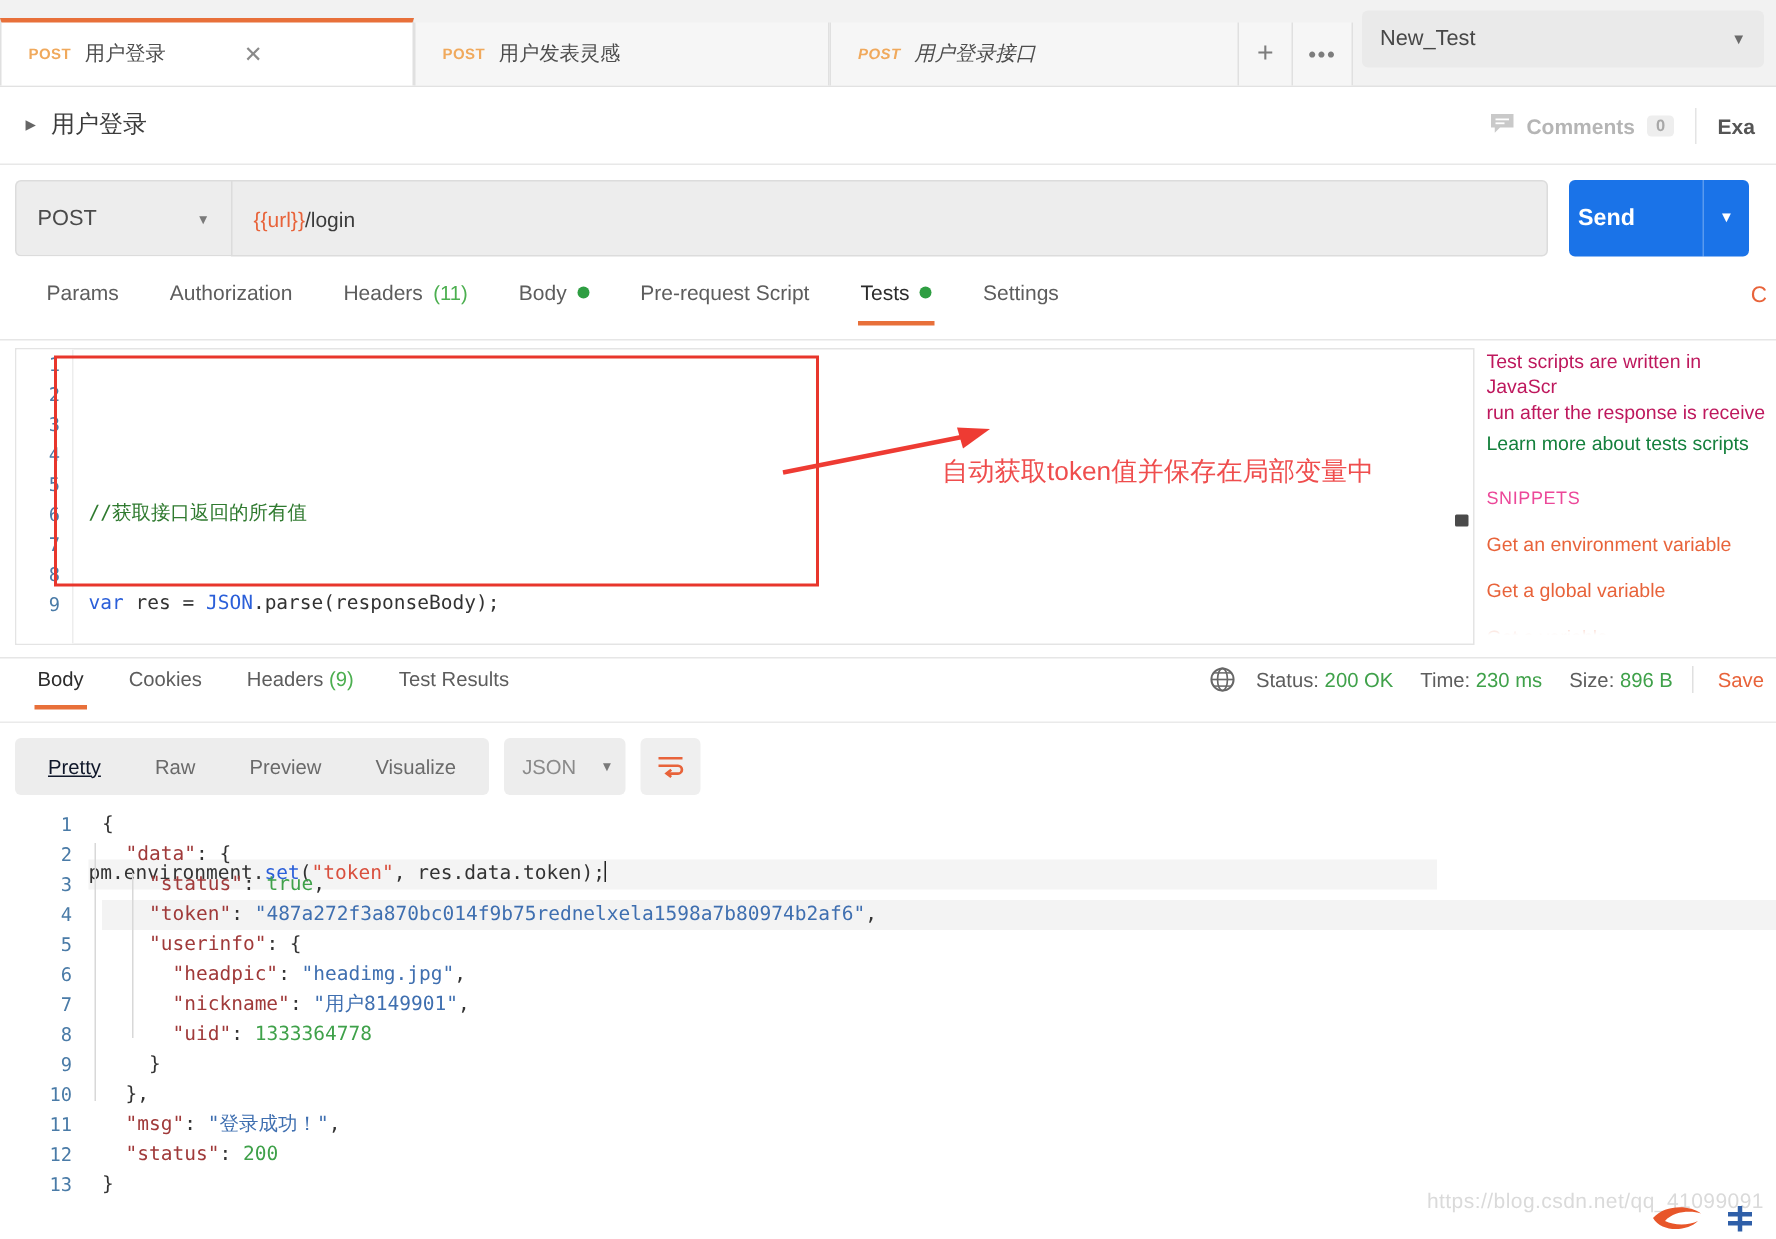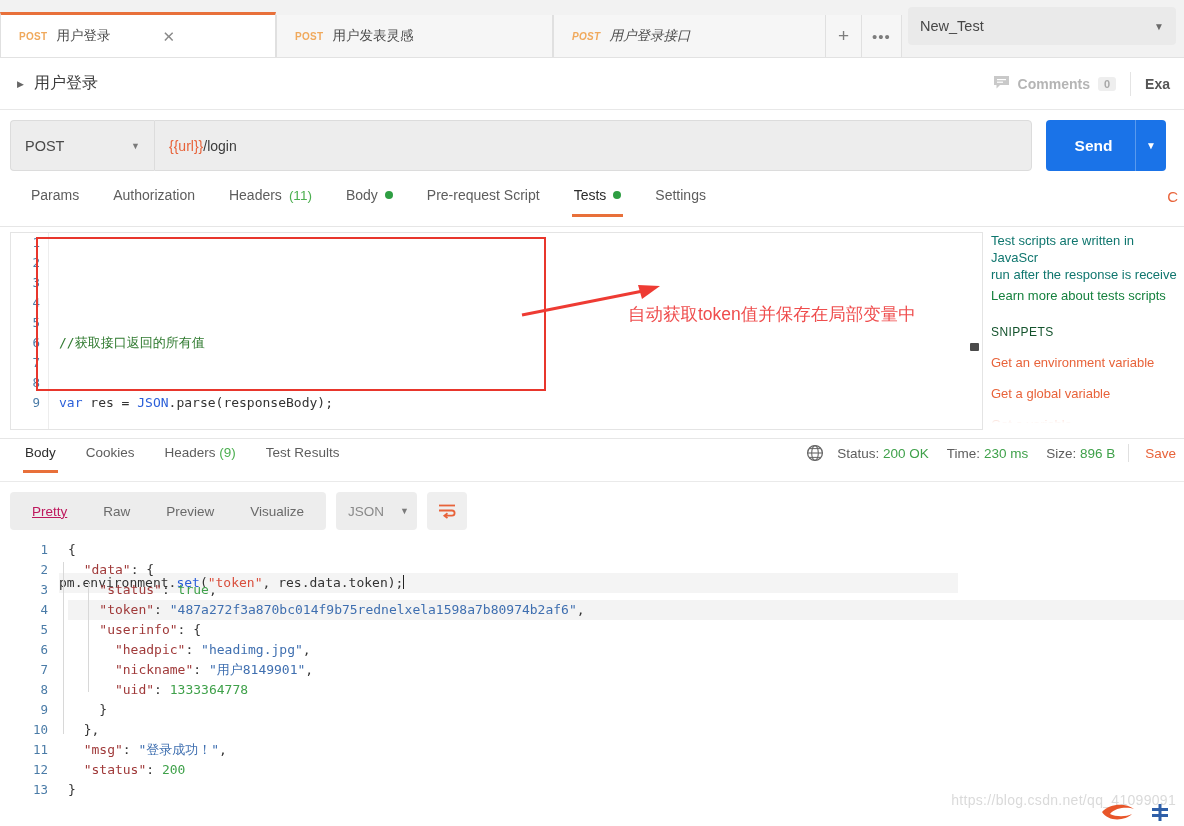--- a/index.html
+++ b/index.html
@@ -122,21 +122,21 @@
     cursor: text;
   }
   .url-var { color: #e8633a; }
   .send-btn {
     position: absolute; left: 1046px; top: 0;
     width: 120px; height: 51px;
     background: #1a73e8; border-radius: 4px;
     display: flex; align-items: center; cursor: pointer;
   }
   .send-btn .s-label {
-    flex: 1; text-align: center; color: #fff; font-size: 15.5px; font-weight: bold;
+    flex: 1; color: #fff; font-size: 15.5px; font-weight: bold;
     padding-left: 6px;
   }
   .send-split { width: 1px; height: 51px; background: rgba(255,255,255,.28); }
   .send-caret { width: 30px; text-align: center; color: #fff; font-size: 10px; }
 
   
   .reqtabs {
     position: absolute; left: 0; top: 182px; width: 1184px; height: 45px;
     border-bottom: 1px solid #e6e6e6;
     display: flex; align-items: flex-start; padding-left: 14px;
@@ -214,24 +214,24 @@
   }
   .anno-arrow { position: absolute; left: 520px; top: 282px; pointer-events: none; }
 
   
   .snippets {
     position: absolute; left: 991px; top: 232px;
     width: 193px; height: 198px;
     overflow: hidden;
     font-size: 13px;
   }
-  .snip-desc { color: #0f766e; line-height: 17px; }
+  .snip-desc { color: #be185d; line-height: 17px; }
   .snip-link { color: #15803d; margin-top: 5px; display: block; cursor: pointer; }
   .snip-head {
-    color: #14532d; font-size: 12px; letter-spacing: .4px; margin-top: 22px;
+    color: #ec4899; font-size: 12px; letter-spacing: .4px; margin-top: 22px;
   }
   .snip-item {
     color: #e8633a; margin-top: 16px; cursor: pointer; white-space: nowrap;
   }
   .snip-fade {
     position: absolute; left: 0; right: 0; bottom: 0; height: 24px;
     background: linear-gradient(to bottom, rgba(255,255,255,0), #fff 72%);
   }
 
   
@@ -268,21 +268,21 @@
   
   .fmt-row { position: absolute; left: 10px; top: 492px; height: 38px; display: flex; gap: 10px; }
   .seg {
     background: #ededed; border-radius: 4px; height: 38px;
     display: flex; align-items: center; padding: 0 4px;
   }
   .seg .s {
     padding: 6px 18px; font-size: 13.5px; color: #6a6a6a;
     border-radius: 3px; cursor: pointer; white-space: nowrap;
   }
-  .seg .s.active { color: #be185d; text-decoration: underline; }
+  .seg .s.active { color: #0f172a; text-decoration: underline; }
   .seg.lang { padding: 0 8px 0 12px; }
   .seg.lang .lang-name { font-size: 13.5px; color: #8a8a8a; margin-right: 16px; }
   .seg.lang .caret { font-size: 9px; color: #7a7a7a; }
   .wrap-btn {
     width: 40px; height: 38px; background: #efefef; border-radius: 4px;
     display: flex; align-items: center; justify-content: center; cursor: pointer;
   }
 
   
   .respbody {

